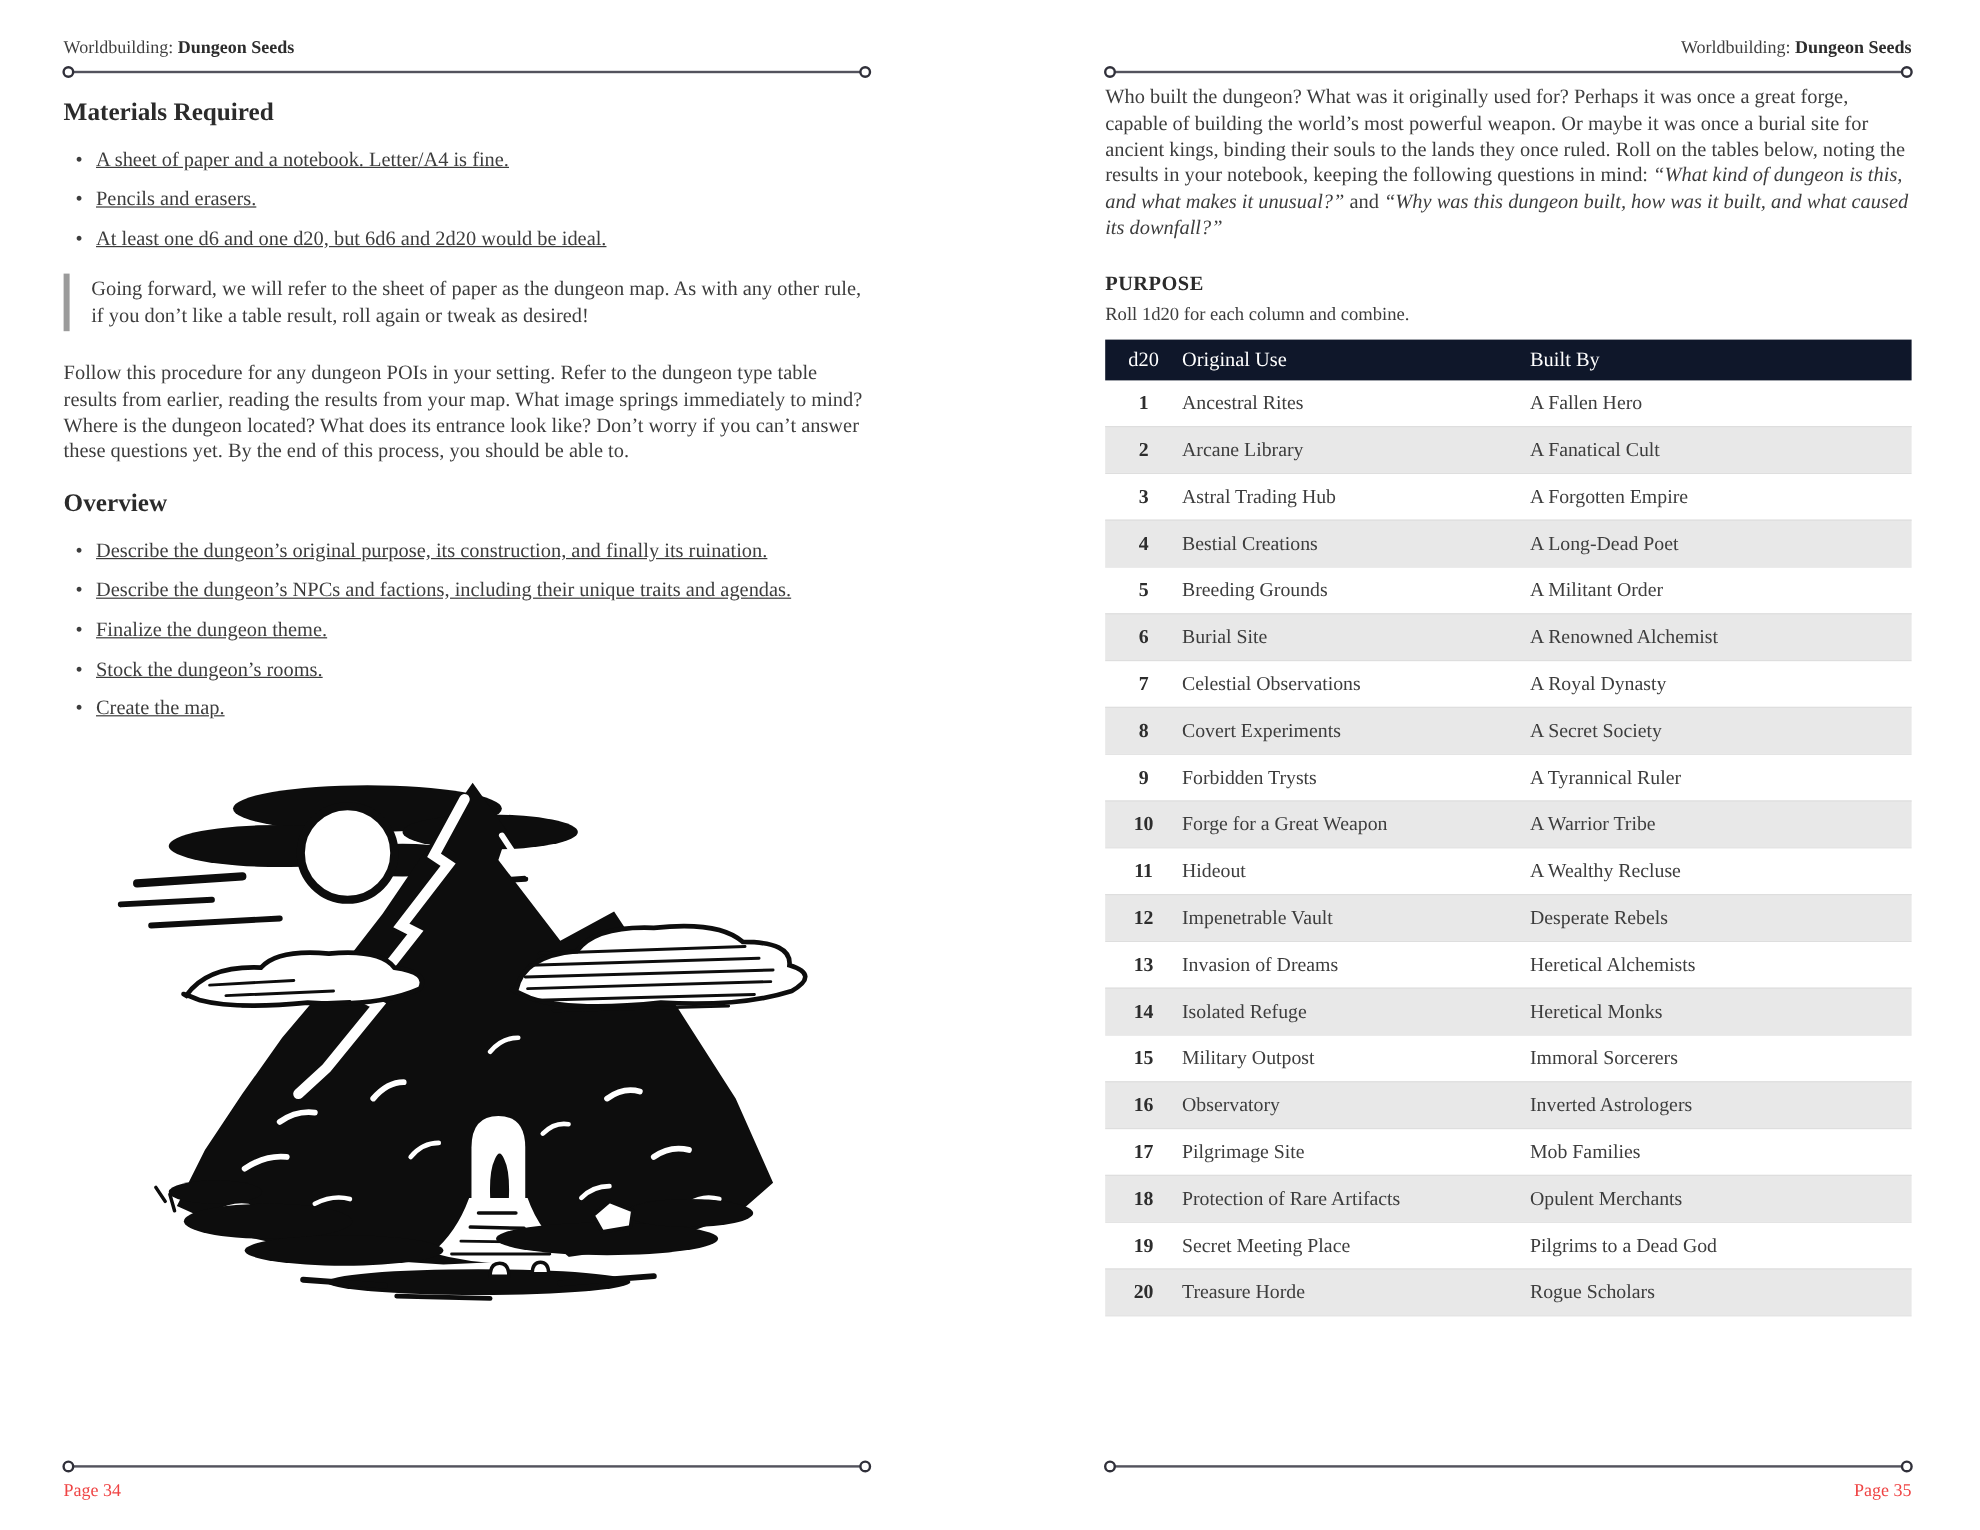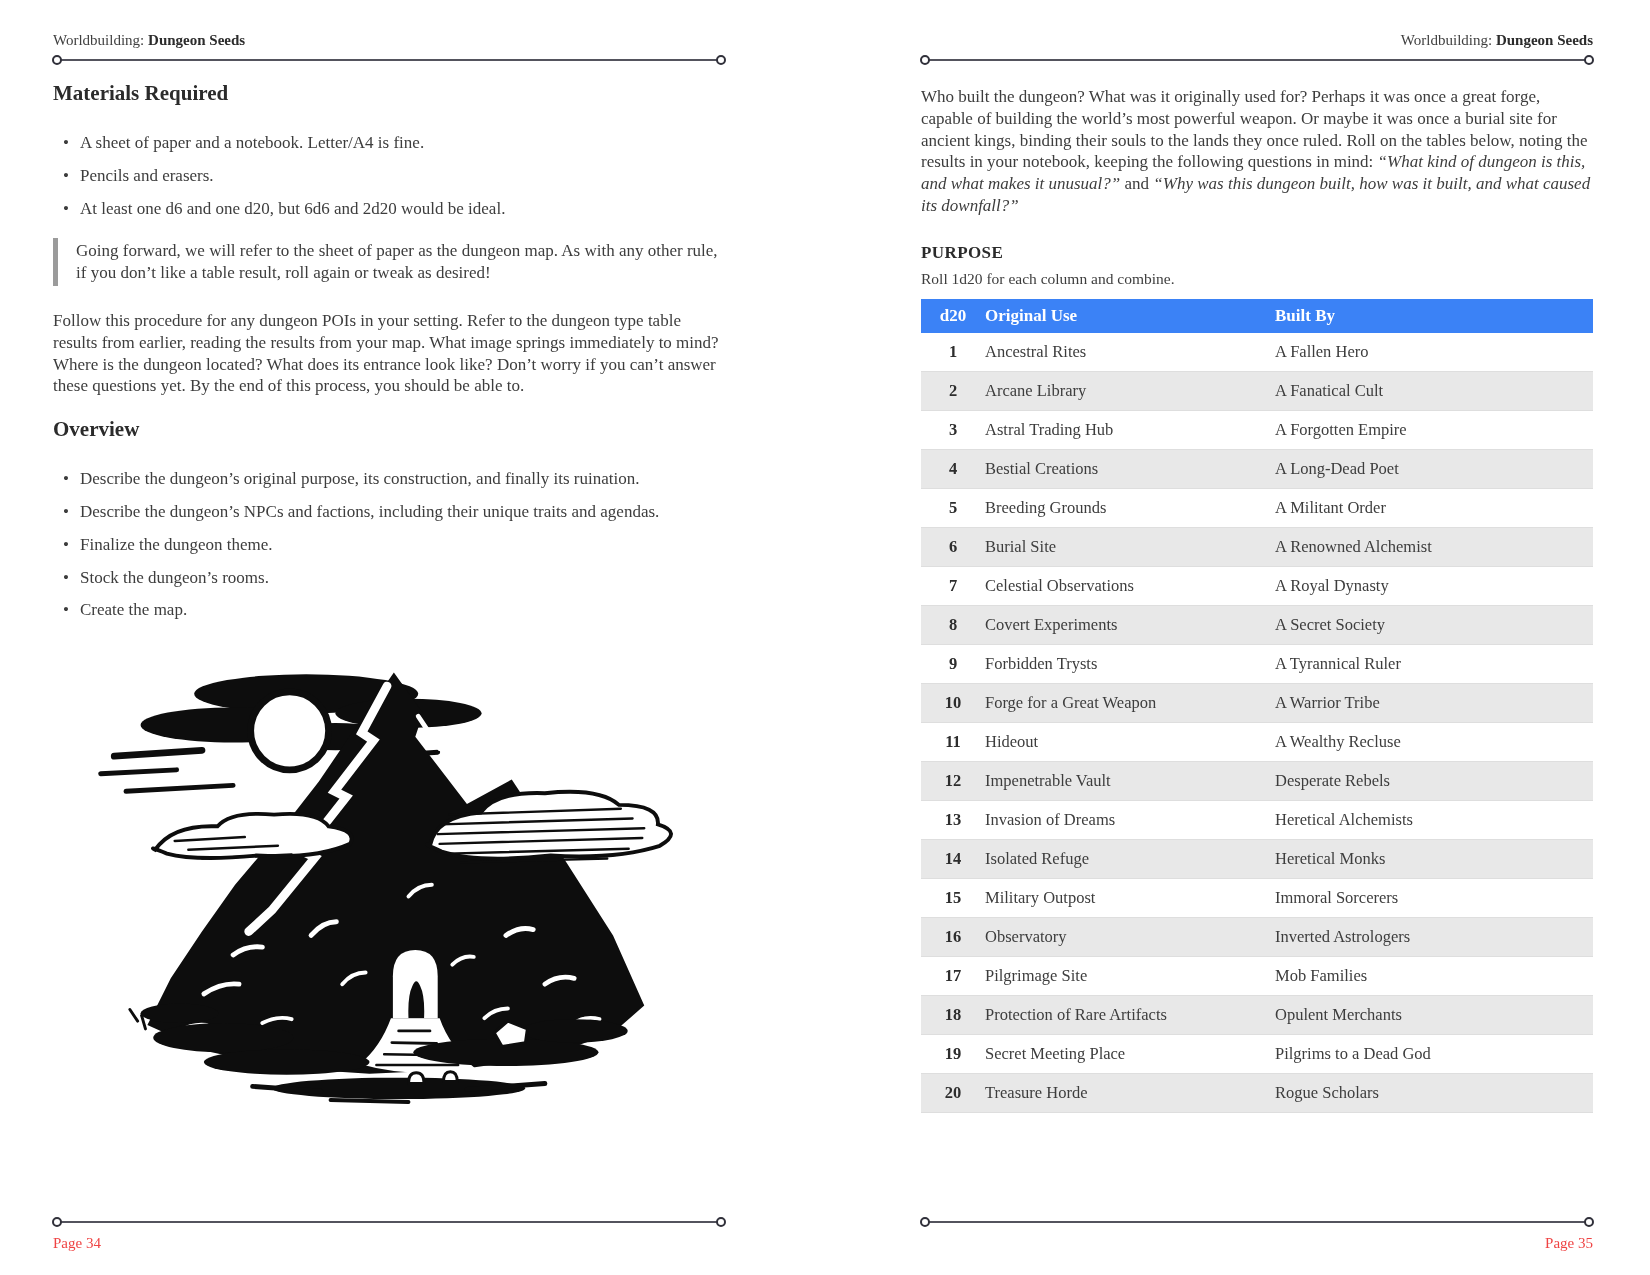--- a/index.html
+++ b/index.html
@@ -13,34 +13,34 @@
 
   .rule{position:relative;height:2px;background:#53535d;margin:9px 5px 0 5px;}
   .dot{position:absolute;top:-4px;width:6px;height:6px;border:2px solid #30303a;border-radius:50%;background:#fff;}
   .dot.l{left:-6px;}
   .dot.r{right:-6px;}
 
   h1{font-size:29px;line-height:32px;margin:31px 0 0 0;color:#2b2b2b;font-weight:700;letter-spacing:.2px;}
   h2{font-size:21px;line-height:24px;margin:20px 0 0 0;color:#2b2b2b;font-weight:700;}
   h3.purpose{font-size:17px;line-height:20px;margin:26px 0 0 0;color:#2b2b2b;font-weight:700;letter-spacing:.4px;}
 
-  ul.bullets{list-style:none;margin:27px 0 0 0;padding:0;font-size:17px;}
+  ul.bullets{list-style:none;margin:17px 0 0 0;padding:0;font-size:17px;text-decoration:underline;}
   ul.bullets li{position:relative;padding-left:27px;margin-bottom:11px;line-height:21.8px;}
   ul.bullets li::before{content:"\2022";position:absolute;left:10px;top:0;color:#3d3d3d;}
 
   blockquote.callout{margin:19px 0 16px 0;border-left:5px solid #9b9b9b;padding:2px 0 2px 18px;font-size:17px;line-height:21.8px;}
 
   p.body-p{font-size:17px;line-height:21.8px;margin:24px 0 0 0;}
-  .page.right p.body-p{margin-top:25px;}
+  .page.right p.body-p{margin-top:9px;}
   p.body-p i{font-style:italic;}
 
   p.table-sub{font-size:15.5px;line-height:19px;margin:6px 0 0 0;}
 
   table.purpose-table{width:100%;border-collapse:collapse;margin-top:11px;font-size:16.5px;}
-  table.purpose-table thead th{background:#3b82f6;color:#ffffff;font-weight:700;font-size:17px;height:34px;padding:0;text-align:left;margin-top:19px;}
+  table.purpose-table thead th{background:#0f172a;color:#ffffff;font-weight:400;font-size:17px;height:34px;padding:0;text-align:left;margin-top:19px;}
   table.purpose-table th.c-roll{width:64px;text-align:center;}
   table.purpose-table th.c-use{width:290px;}
   table.purpose-table tbody td{height:38px;padding:0;border-bottom:1px solid #dedede;color:#3d3d3d;}
   table.purpose-table tbody td:first-child{text-align:center;font-weight:700;color:#2d2d2d;}
   table.purpose-table tbody tr.alt{background:#e8e8e8;}
 
   .illo-wrap{margin-top:22px;text-align:center;}
 
   .page-footer{position:absolute;left:0;right:0;top:1182px;}
   .page-num{font-size:15px;line-height:18px;color:#ef4444;margin-top:11px;}

